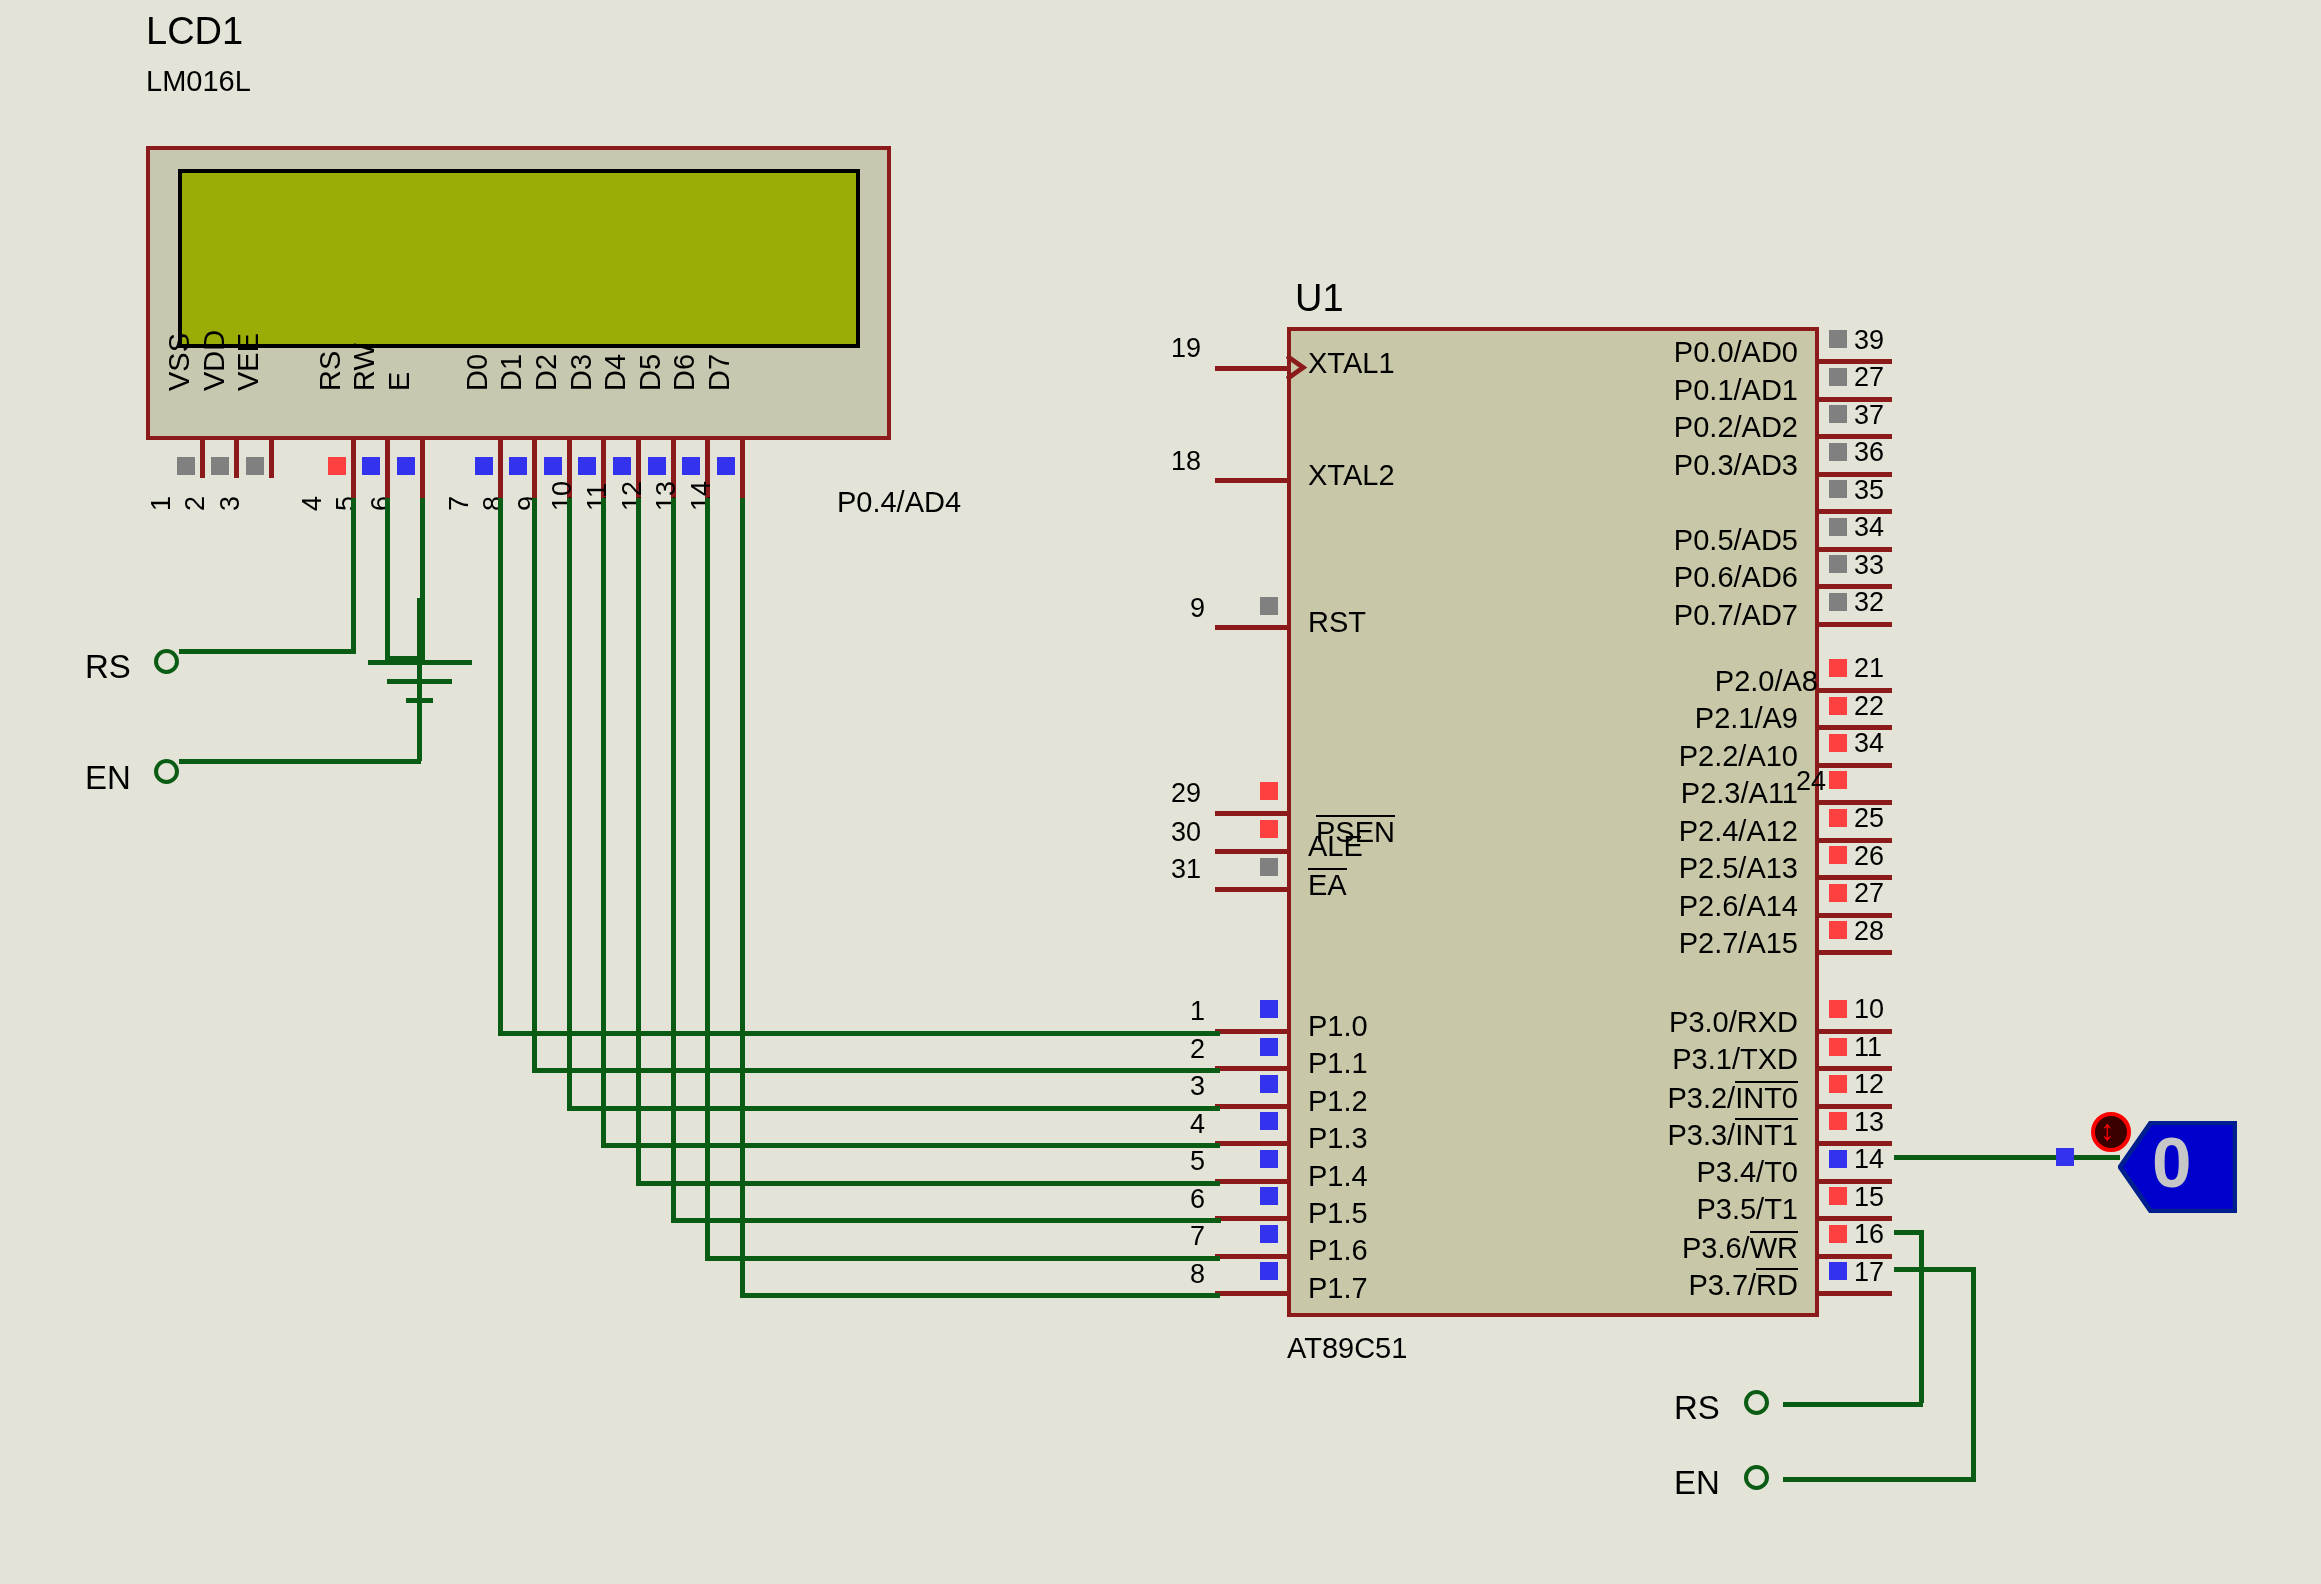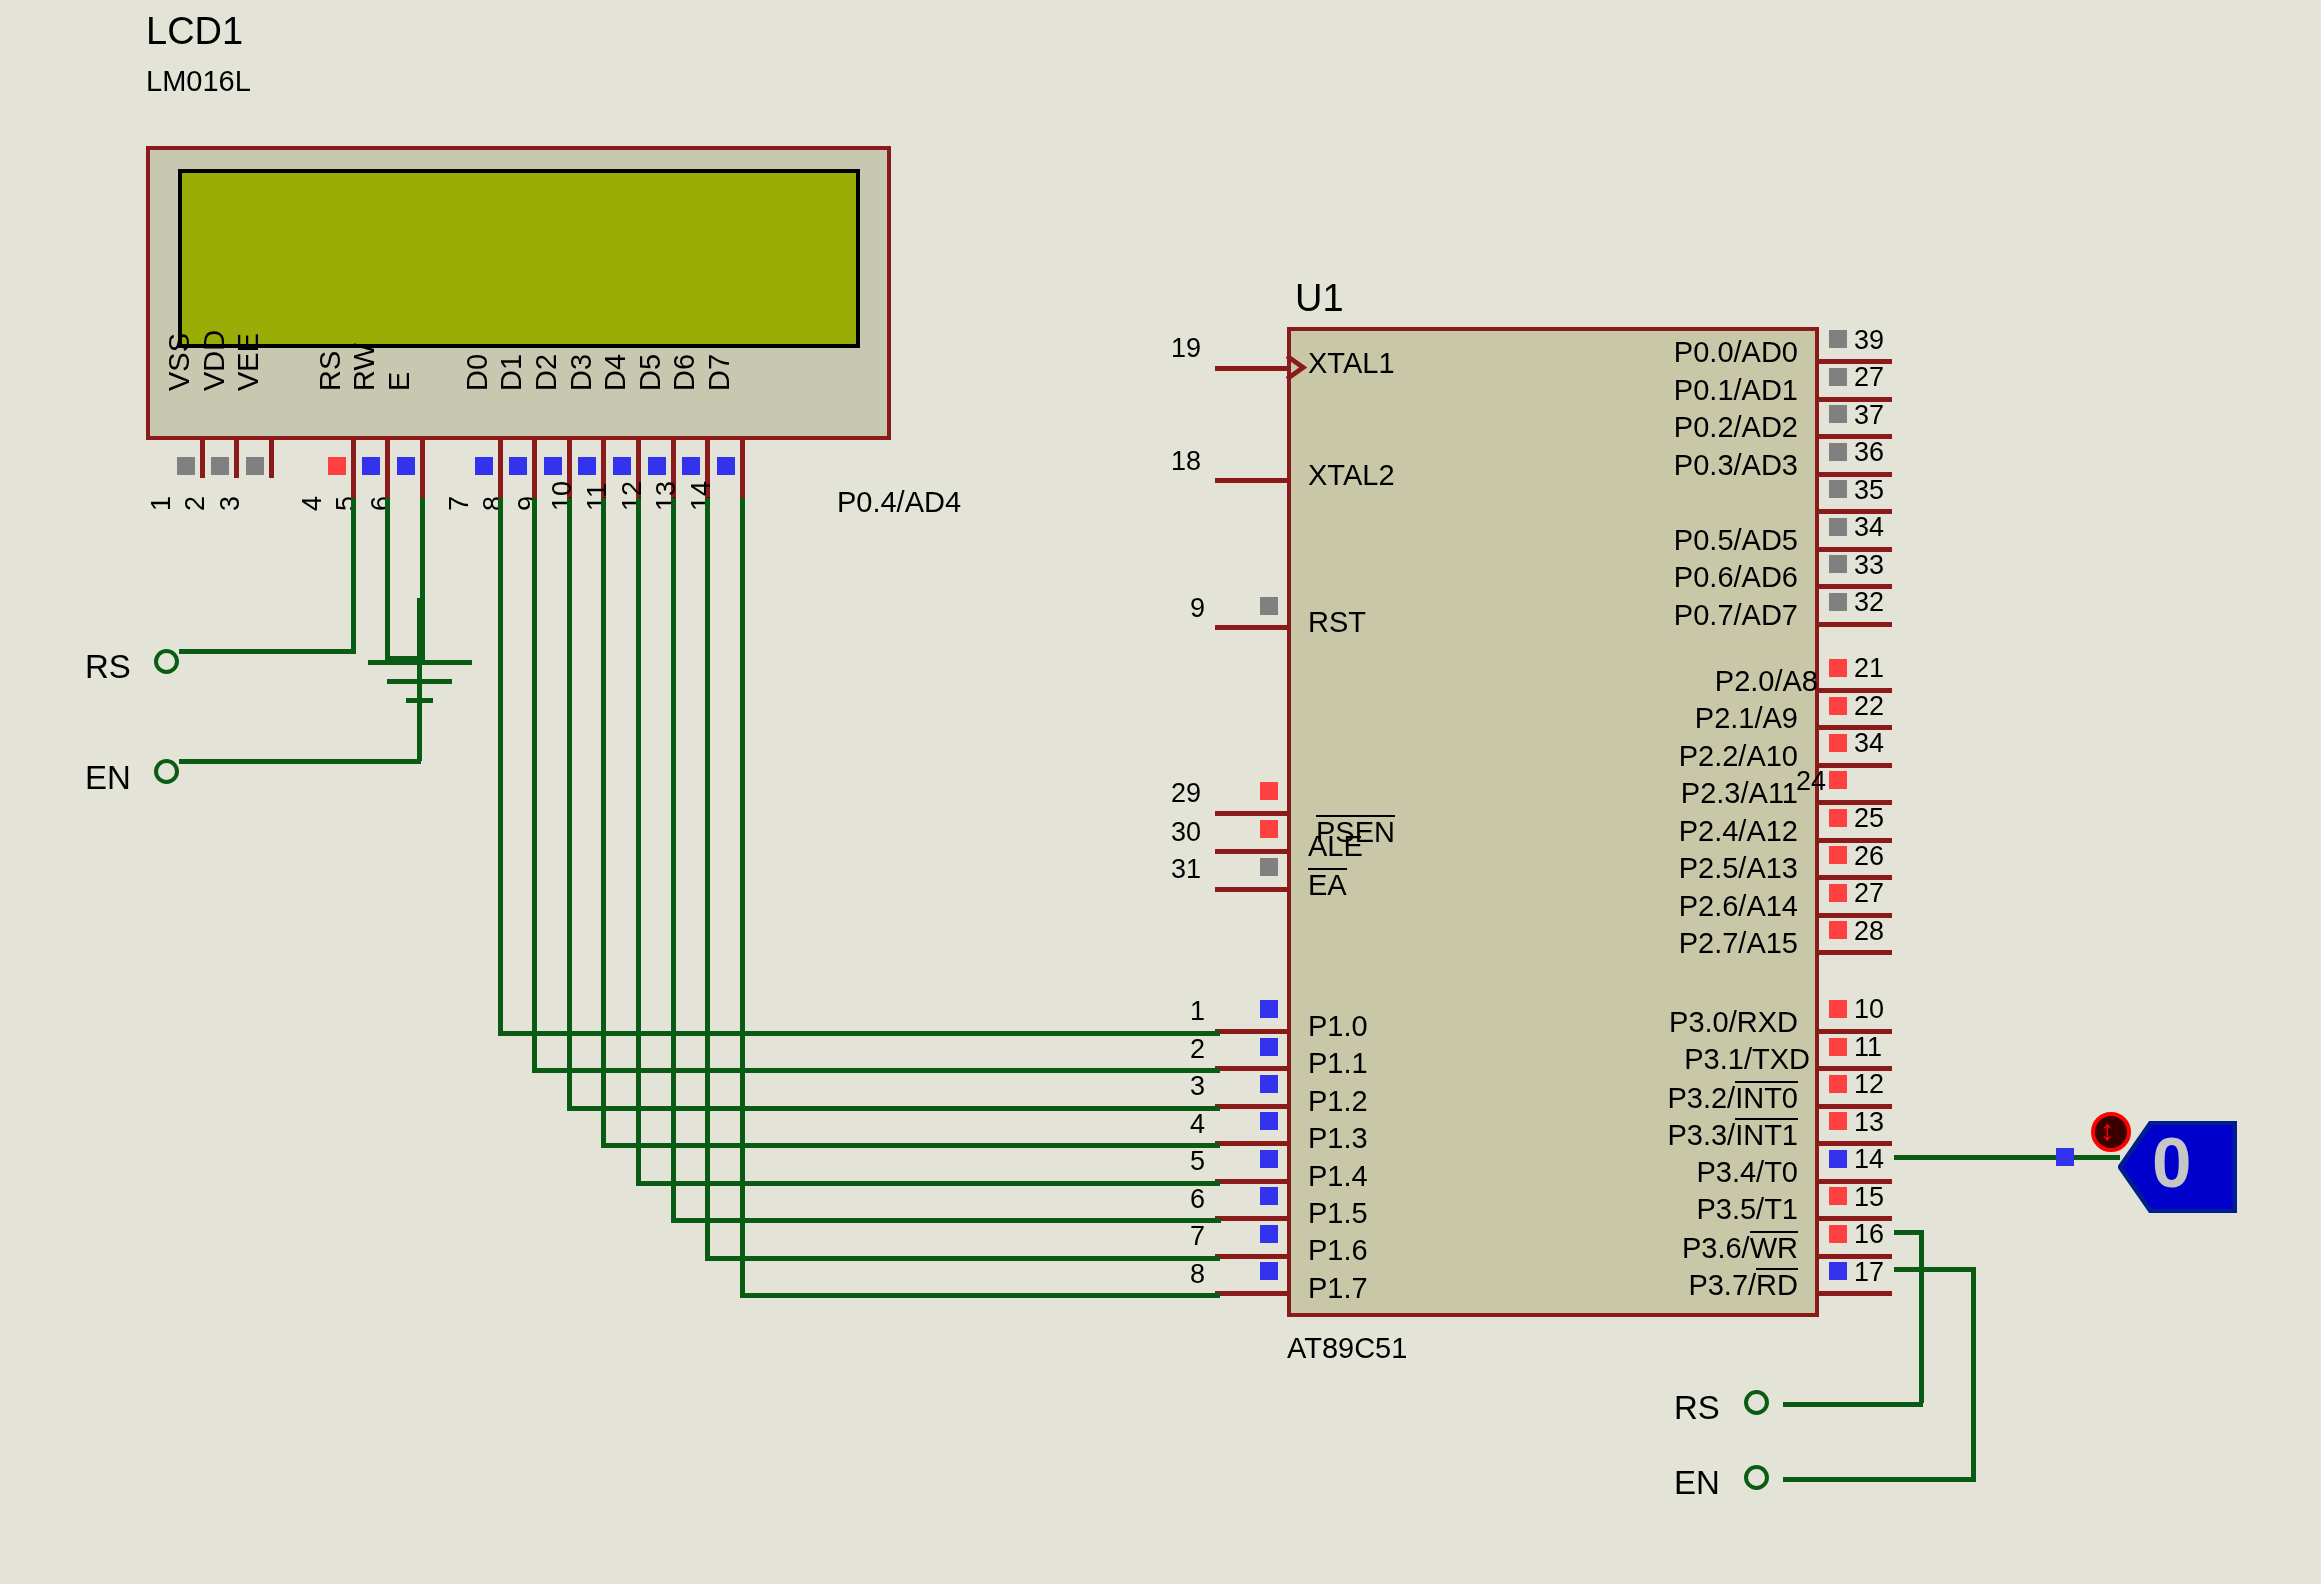--- a/index.html
+++ b/index.html
@@ -278,21 +278,21 @@
       <div class="sq" style="left: 1829px; top: 921px; background: rgb(255, 64, 64);"></div>
       <div class="txt t-num" style="left: 1854px; top: 916px;">28</div>
       <div class="txt t-pin" style="left: 0px; width: 1798px; text-align: right; top: 927px;">P2.7/A15</div>
       <div class="mcu-lead" style="left: 1817px; top: 1029px; width: 75px;"></div>
       <div class="sq" style="left: 1829px; top: 1000px; background: rgb(255, 64, 64);"></div>
       <div class="txt t-num" style="left: 1854px; top: 994px;">10</div>
       <div class="txt t-pin" style="left: 0px; width: 1798px; text-align: right; top: 1006px;">P3.0/RXD</div>
       <div class="mcu-lead" style="left: 1817px; top: 1066px; width: 75px;"></div>
       <div class="sq" style="left: 1829px; top: 1038px; background: rgb(255, 64, 64);"></div>
       <div class="txt t-num" style="left: 1854px; top: 1032px;">11</div>
-      <div class="txt t-pin" style="left: 0px; width: 1798px; text-align: right; top: 1043px; margin-left: 12px;">P3.1/TXD</div>
+      <div class="txt t-pin" style="left: 0px; width: 1798px; text-align: right; top: 1043px;">P3.1/TXD</div>
       <div class="mcu-lead" style="left: 1817px; top: 1104px; width: 75px;"></div>
       <div class="sq" style="left: 1829px; top: 1075px; background: rgb(255, 64, 64);"></div>
       <div class="txt t-num" style="left: 1854px; top: 1069px;">12</div>
       <div class="txt t-pin" style="left: 0px; width: 1798px; text-align: right; top: 1081px;">P3.2/<span class="overbar">INT0</span></div>
       <div class="mcu-lead" style="left: 1817px; top: 1141px; width: 75px;"></div>
       <div class="sq" style="left: 1829px; top: 1112px; background: rgb(255, 64, 64);"></div>
       <div class="txt t-num" style="left: 1854px; top: 1107px;">13</div>
       <div class="txt t-pin" style="left: 0px; width: 1798px; text-align: right; top: 1118px;">P3.3/<span class="overbar">INT1</span></div>
       <div class="mcu-lead" style="left: 1817px; top: 1179px; width: 75px;"></div>
       <div class="sq" style="left: 1829px; top: 1150px; background: rgb(51, 51, 238);"></div>

